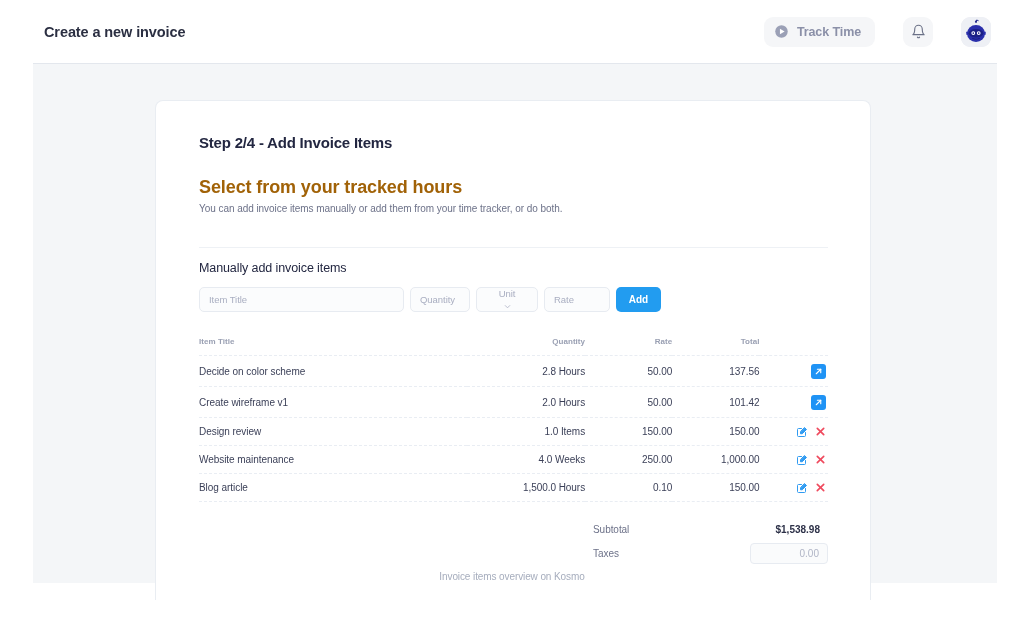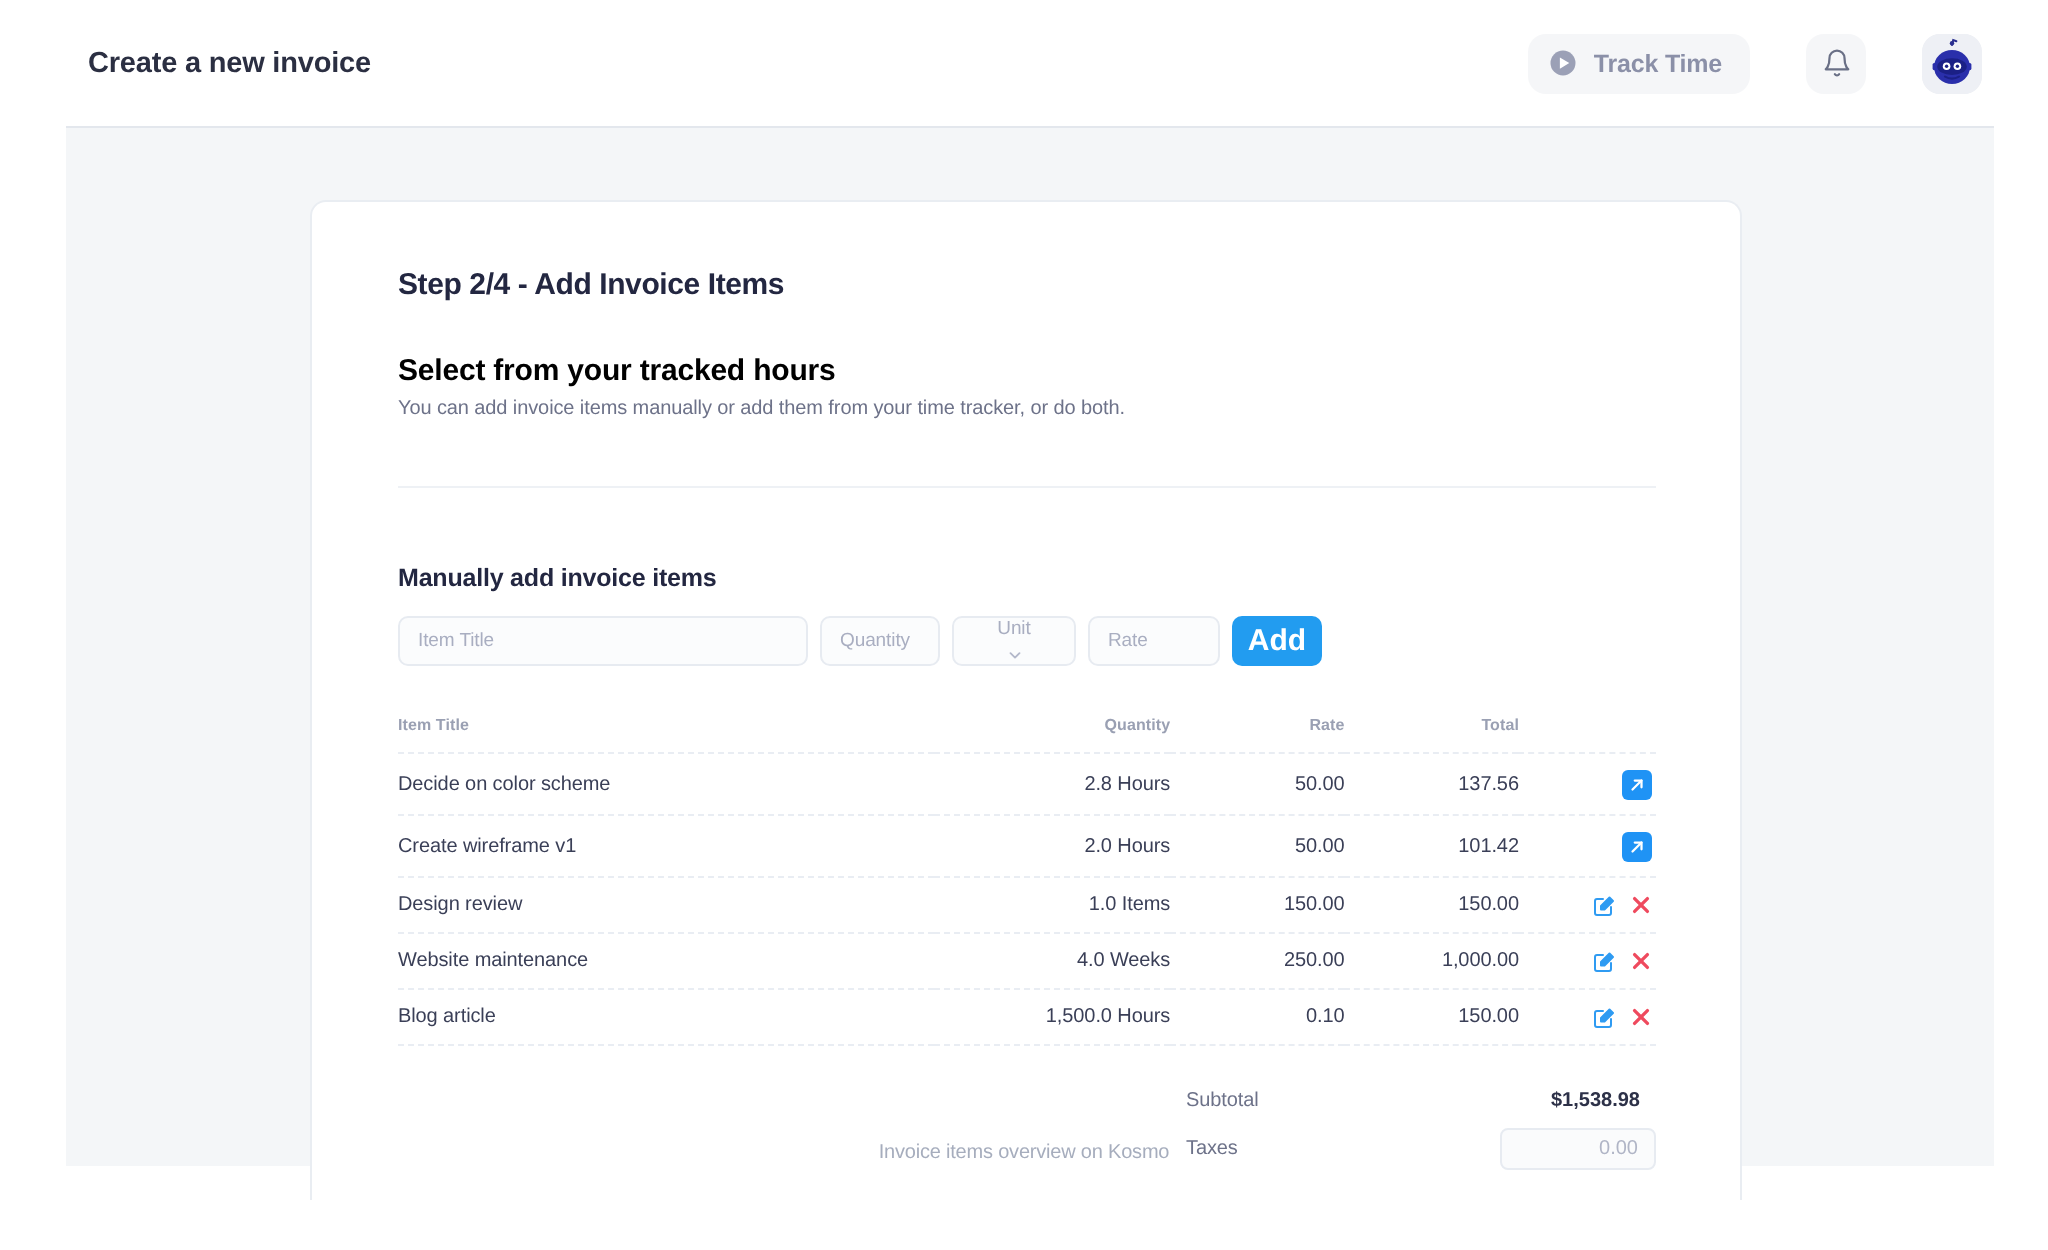--- a/index.html
+++ b/index.html
@@ -90,23 +90,23 @@
   }
 
   h1.step {
     font-size: 15px;
     font-weight: bold;
     color: #232741;
     letter-spacing: -0.2px;
     margin-bottom: 26px;
   }
   h2.sub {
-    font-size: 15px;
-    font-weight: bold;
-    color: #000000;
+    font-size: 18px;
+    font-weight: bold;
+    color: #a16207;
     letter-spacing: -0.1px;
     margin-bottom: 5px;
   }
   p.desc {
     font-size: 10px;
     color: #6d7289;
     letter-spacing: -0.05px;
   }
 
   .unbilled-btn {
@@ -129,23 +129,23 @@
     letter-spacing: -0.05px;
   }
 
   .divider {
     margin-top: 33px;
     height: 1px;
     background: #eef1f5;
   }
 
   h2.manual {
-    margin-top: 38px;
+    margin-top: 13px;
     font-size: 12.5px;
-    font-weight: bold;
+    font-weight: normal;
     color: #232741;
     letter-spacing: -0.1px;
   }
 
   
   .add-row {
     margin-top: 12px;
     display: flex;
     align-items: center;
     gap: 6px;
@@ -167,21 +167,21 @@
   .fld.qty    { width: 60px; }
   .fld.unit   { width: 62px; justify-content: space-between; cursor: pointer; flex-direction: column; }
   .fld.rate   { width: 66px; }
   .add-btn {
     width: 45px; height: 25px;
     background: #229cf0;
     border-radius: 5px;
     display: flex;
     align-items: center;
     justify-content: center;
-    font-size: 15px;
+    font-size: 10px;
     font-weight: bold;
     color: #ffffff;
     cursor: pointer;
     border: none;
   }
 
   
   table.items {
     margin-top: 25px;
     width: 100%;

